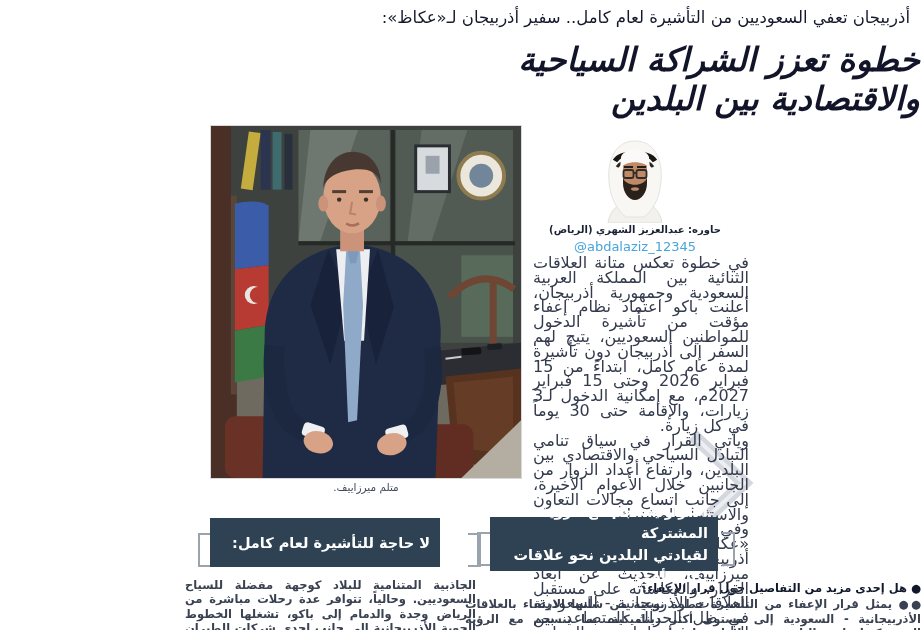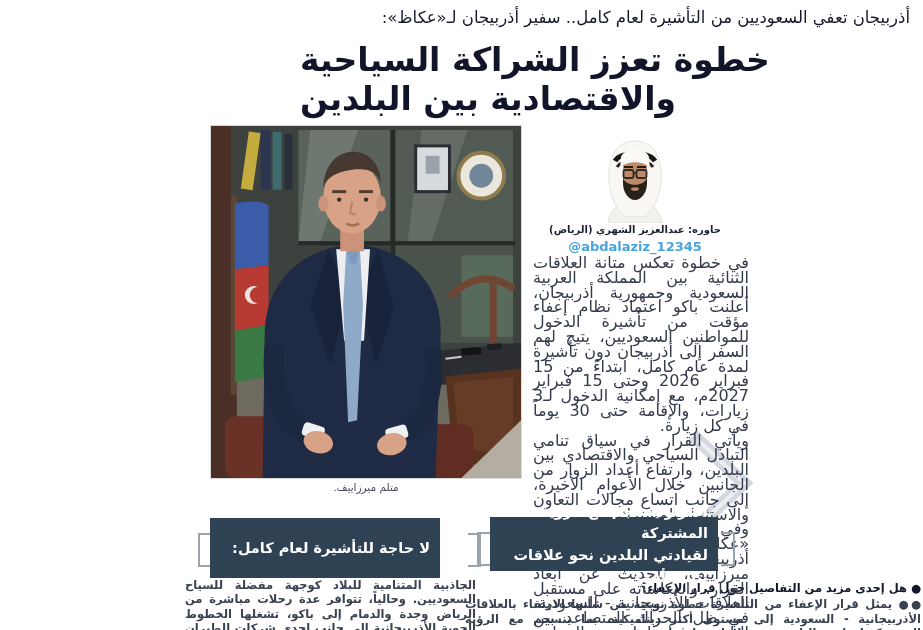--- a/index.html
+++ b/index.html
@@ -6,48 +6,48 @@
   .page{
     position:relative;width:923px;height:630px;overflow:hidden;background:#ffffff;
     font-family:"DejaVu Sans",sans-serif;direction:rtl;
   }
   .abs{position:absolute;}
   .kicker{
     left:188px;top:8px;width:722px;font-size:16.5px;font-weight:normal;color:#14182b;
     text-align:right;letter-spacing:0;
   }
   .headline{
-    left:300px;top:40px;width:620px;text-align:left;font-size:33px;font-weight:bold;
-    line-height:39px;color:#12152a;margin:0;
+    left:300px;top:40px;width:620px;text-align:right;font-size:33px;font-weight:bold;
+    line-height:39px;color:#12152a;margin:0;font-style:italic;
   }
   .main-photo{
     left:210px;top:125px;width:312px;height:354px;margin:0;border:1px solid #d9d9d9;
     box-sizing:border-box;overflow:hidden;background:#6e6a60;
   }
   .main-photo svg{display:block;width:100%;height:100%;}
   .caption{
     left:210px;top:481px;width:312px;text-align:center;font-size:10.5px;font-weight:normal;
     color:#42485a;
   }
   .intro{left:520px;top:137px;width:230px;text-align:center;}
   .avatar{width:78px;height:86px;margin:0 auto;display:block;}
   .byline{font-size:10px;font-weight:bold;color:#1a2133;margin-top:1px;}
-  .handle{font-size:13px;font-weight:bold;color:#48a5dc;margin-top:4px;direction:ltr;cursor:pointer;}
+  .handle{font-size:13px;font-weight:normal;color:#48a5dc;margin-top:4px;direction:ltr;cursor:pointer;}
   .body-col{
     left:533px;top:256px;width:216px;font-size:16px;line-height:14.8px;color:#333a4c;
     text-align:justify;z-index:2;
   }
   .body-col p{margin:0;}
   .chevron{left:686px;top:430px;width:70px;height:106px;z-index:1;}
   .pullquote{
     background:#2f4254;color:#ffffff;display:flex;flex-direction:column;justify-content:center;
     text-align:right;font-weight:bold;font-size:14.5px;line-height:22px;z-index:3;
     padding-right:10px;box-sizing:border-box;
   }
-  .pq-left{left:210px;top:518px;width:230px;height:60px;gap:21px;}
+  .pq-left{left:210px;top:518px;width:230px;height:49px;gap:21px;}
   .pq-right{left:490px;top:517px;width:228px;height:54px;}
   .bracket{width:11px;height:30px;z-index:2;}
   .bk1{left:198px;top:533px;border-left:2px solid #9ba3ad !important;border-right:none !important;}
   .bk2{left:468px;top:533px;}
   .bk3{left:477px;top:532px;border-left:2px solid #9ba3ad !important;border-right:none !important;}
   .bk4{left:722px;top:532px;}
   .bk1,.bk3{border-top:2px solid #9ba3ad;border-bottom:2px solid #9ba3ad;}
   .bk2,.bk4{border:2px solid #9ba3ad;border-left:none;}
   .bottom-col{
     font-size:11.5px;line-height:14.4px;font-weight:bold;color:#3a4150;text-align:justify;

